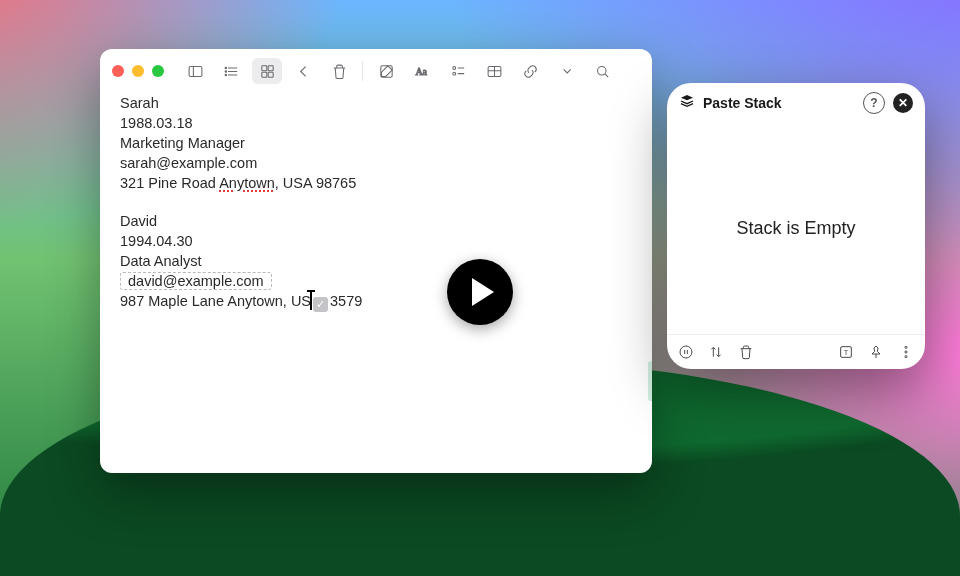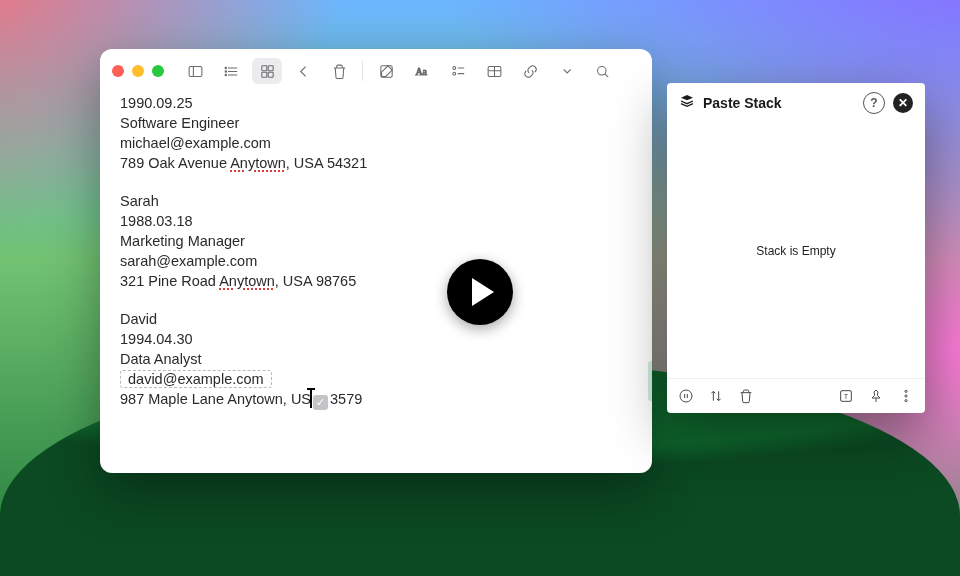--- a/index.html
+++ b/index.html
@@ -42,28 +42,28 @@
   .ibeam::after{content:"";position:absolute;left:-1px;top:-14px;width:2px;height:18px;background:#000;}
   .ibeam::before{content:"";position:absolute;left:-4px;top:-16px;width:8px;height:2px;background:#000;}
 
   .note-resize{position:absolute;right:-2px;bottom:72px;width:6px;height:40px;background:#cfeee0;border-radius:3px;}
 
   
   .play{position:absolute;left:447px;top:259px;width:66px;height:66px;border-radius:50%;background:#000;display:flex;align-items:center;justify-content:center;box-shadow:0 4px 14px rgba(0,0,0,.35);}
   .play::after{content:"";width:0;height:0;border-left:22px solid #fff;border-top:14px solid transparent;border-bottom:14px solid transparent;margin-left:5px;}
 
   
-  .stack{position:absolute;left:667px;top:83px;width:258px;height:330px;background:#fff;border-radius:4px;box-shadow:0 22px 55px rgba(0,0,0,.40);display:flex;flex-direction:column;}
+  .stack{position:absolute;left:667px;top:83px;width:258px;height:286px;background:#fff;border-radius:24px;box-shadow:0 22px 55px rgba(0,0,0,.40);display:flex;flex-direction:column;}
   .stack-head{height:40px;display:flex;align-items:center;padding:0 12px;gap:8px;}
   .stack-title{font-weight:700;font-size:14px;color:#1a1a1a;flex:1;}
   .stack-head svg{width:16px;height:16px;}
   .circ-btn{width:20px;height:20px;border-radius:50%;display:flex;align-items:center;justify-content:center;}
   .circ-help{border:1.5px solid #555;color:#555;font-size:12px;font-weight:700;}
   .circ-close{background:#222;color:#fff;font-size:12px;font-weight:700;}
-  .stack-body{flex:1;display:flex;align-items:center;justify-content:center;color:#222;font-size:12px;}
+  .stack-body{flex:1;display:flex;align-items:center;justify-content:center;color:#222;font-size:18px;}
   .stack-foot{height:34px;border-top:1px solid #efeff1;display:flex;align-items:center;padding:0 10px;gap:12px;}
   .stack-foot .spacer{flex:1;}
   .fbtn{width:18px;height:18px;display:flex;align-items:center;justify-content:center;color:#4a4a4d;}
   .fbtn svg{width:16px;height:16px;stroke:#4a4a4d;fill:none;stroke-width:1.5;}
 </style>
 </head>
 <body>
 
 <div class="wallpaper"></div>
 <div class="wave"></div>
@@ -151,24 +151,20 @@
       </div>
     <div class="tbtn">
         <svg viewBox="0 0 24 24">
           <circle cx="11" cy="11" r="6"></circle>
           <line x1="20" y1="20" x2="15.5" y2="15.5"></line>
         </svg>
       </div>
   </div>
 
   <div class="note-body">
-    <p><span class="partial">1990.09.25</span>
-<span>Software Engineer</span>
-<span>michael@example.com</span>
-<span>789 Oak Avenue <span class="squig">Anytown</span>, USA 54321</span></p>
 
     <p><span>Sarah</span>
 <span>1988.03.18</span>
 <span>Marketing Manager</span>
 <span>sarah@example.com</span>
 <span>321 Pine Road <span class="squig">Anytown</span>, USA 98765</span></p>
 
     <p><span>David</span>
 <span>1994.04.30</span>
 <span>Data Analyst</span>

